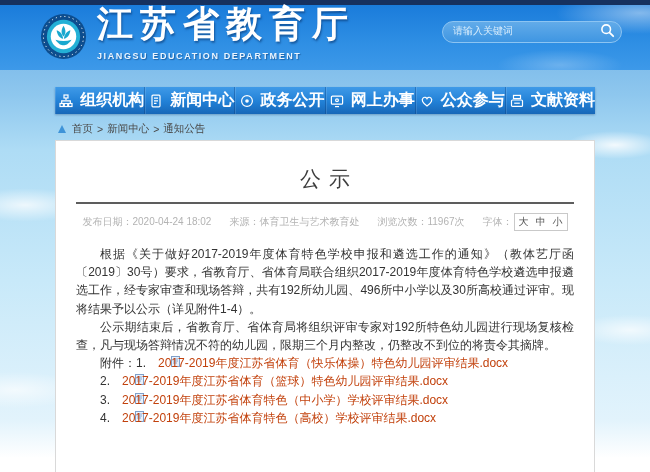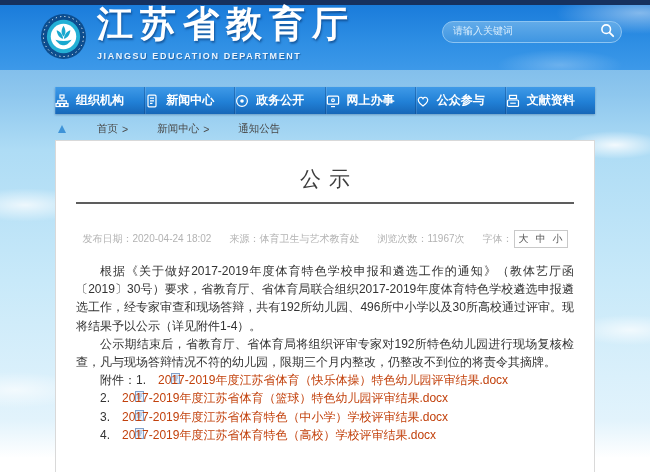--- a/index.html
+++ b/index.html
@@ -46,51 +46,51 @@
   }
   .search-input::placeholder { color: #d6ebfb; }
   .search-btn { width: 15px; height: 15px; cursor: pointer; flex: none; display: flex; }
   
   .nav {
     position: absolute; top: 87px; left: 55px; width: 540px; height: 27px;
     display: flex; background: linear-gradient(180deg, #3f9ae8 0%, #2180d6 55%, #1767b8 100%);
     box-shadow: 0 1px 2px rgba(20,60,110,.35);
   }
   .nav-item {
-    flex: 1; display: flex; align-items: center; justify-content: flex-start;
-    gap: 7px; color: #fff; font-size: 12px; font-weight: bold;
+    flex: 1; display: flex; align-items: center; justify-content: flex-end;
+    gap: 7px; color: #fff; font-size: 16px; font-weight: bold;
     text-decoration: none; cursor: pointer;
     border-right: 1px solid rgba(10,60,120,.38);
     box-shadow: inset 1px 0 0 rgba(255,255,255,.12);
     white-space: nowrap;
   }
   .nav-item:last-child { border-right: none; }
   .nav-icon { width: 14px; height: 14px; display: flex; flex: none; }
   
   .breadcrumb {
     position: absolute; top: 121px; left: 58px; height: 15px;
     display: flex; align-items: center; font-size: 10.5px; color: #4a4a4a; gap: 4px;
   }
   .bc-home { width: 0; height: 0; border-left: 4.5px solid transparent;
     border-right: 4.5px solid transparent; border-bottom: 8px solid #3e93d8; margin-right: 2px; }
-  .bc-link { color: #4a4a4a; text-decoration: none; cursor: pointer; margin-left: 25px; }
+  .bc-link { color: #4a4a4a; text-decoration: none; cursor: pointer; }
   .bc-sep { color: #4a4a4a; }
   
   .panel {
     position: absolute; top: 140px; left: 55px; width: 540px; height: 360px;
     background: #fff; border: 1px solid #d9d9d9; padding: 0 20px;
   }
   .article-title {
     text-align: center; font-size: 21px; font-weight: normal; color: #3d3d3d;
     letter-spacing: 8px; margin-top: 24px; text-indent: 8px;
   }
   .divider { border-top: 2px solid #5d5d5d; margin: 9px 0 0 0; }
   .meta {
     display: flex; justify-content: center; align-items: center; gap: 18px;
-    margin-top: 26px; font-size: 10px; color: #b3b3b3; white-space: nowrap;
+    margin-top: 9px; font-size: 10px; color: #b3b3b3; white-space: nowrap;
   }
   .font-box {
     display: inline-flex; border: 1px solid #c9c9c9; padding: 1px 4px; gap: 7px; margin-left: 1px;
   }
   .font-opt { color: #555; cursor: pointer; }
   .body-text { margin-top: 14px; font-size: 12px; color: #333; line-height: 18.2px; }
   .body-text p { text-indent: 2em; text-align: justify; }
   .attachments p { text-align: left; }
   .att-row { text-indent: 2em; white-space: nowrap; }
   .att-cont { text-indent: 5em; white-space: nowrap; }

